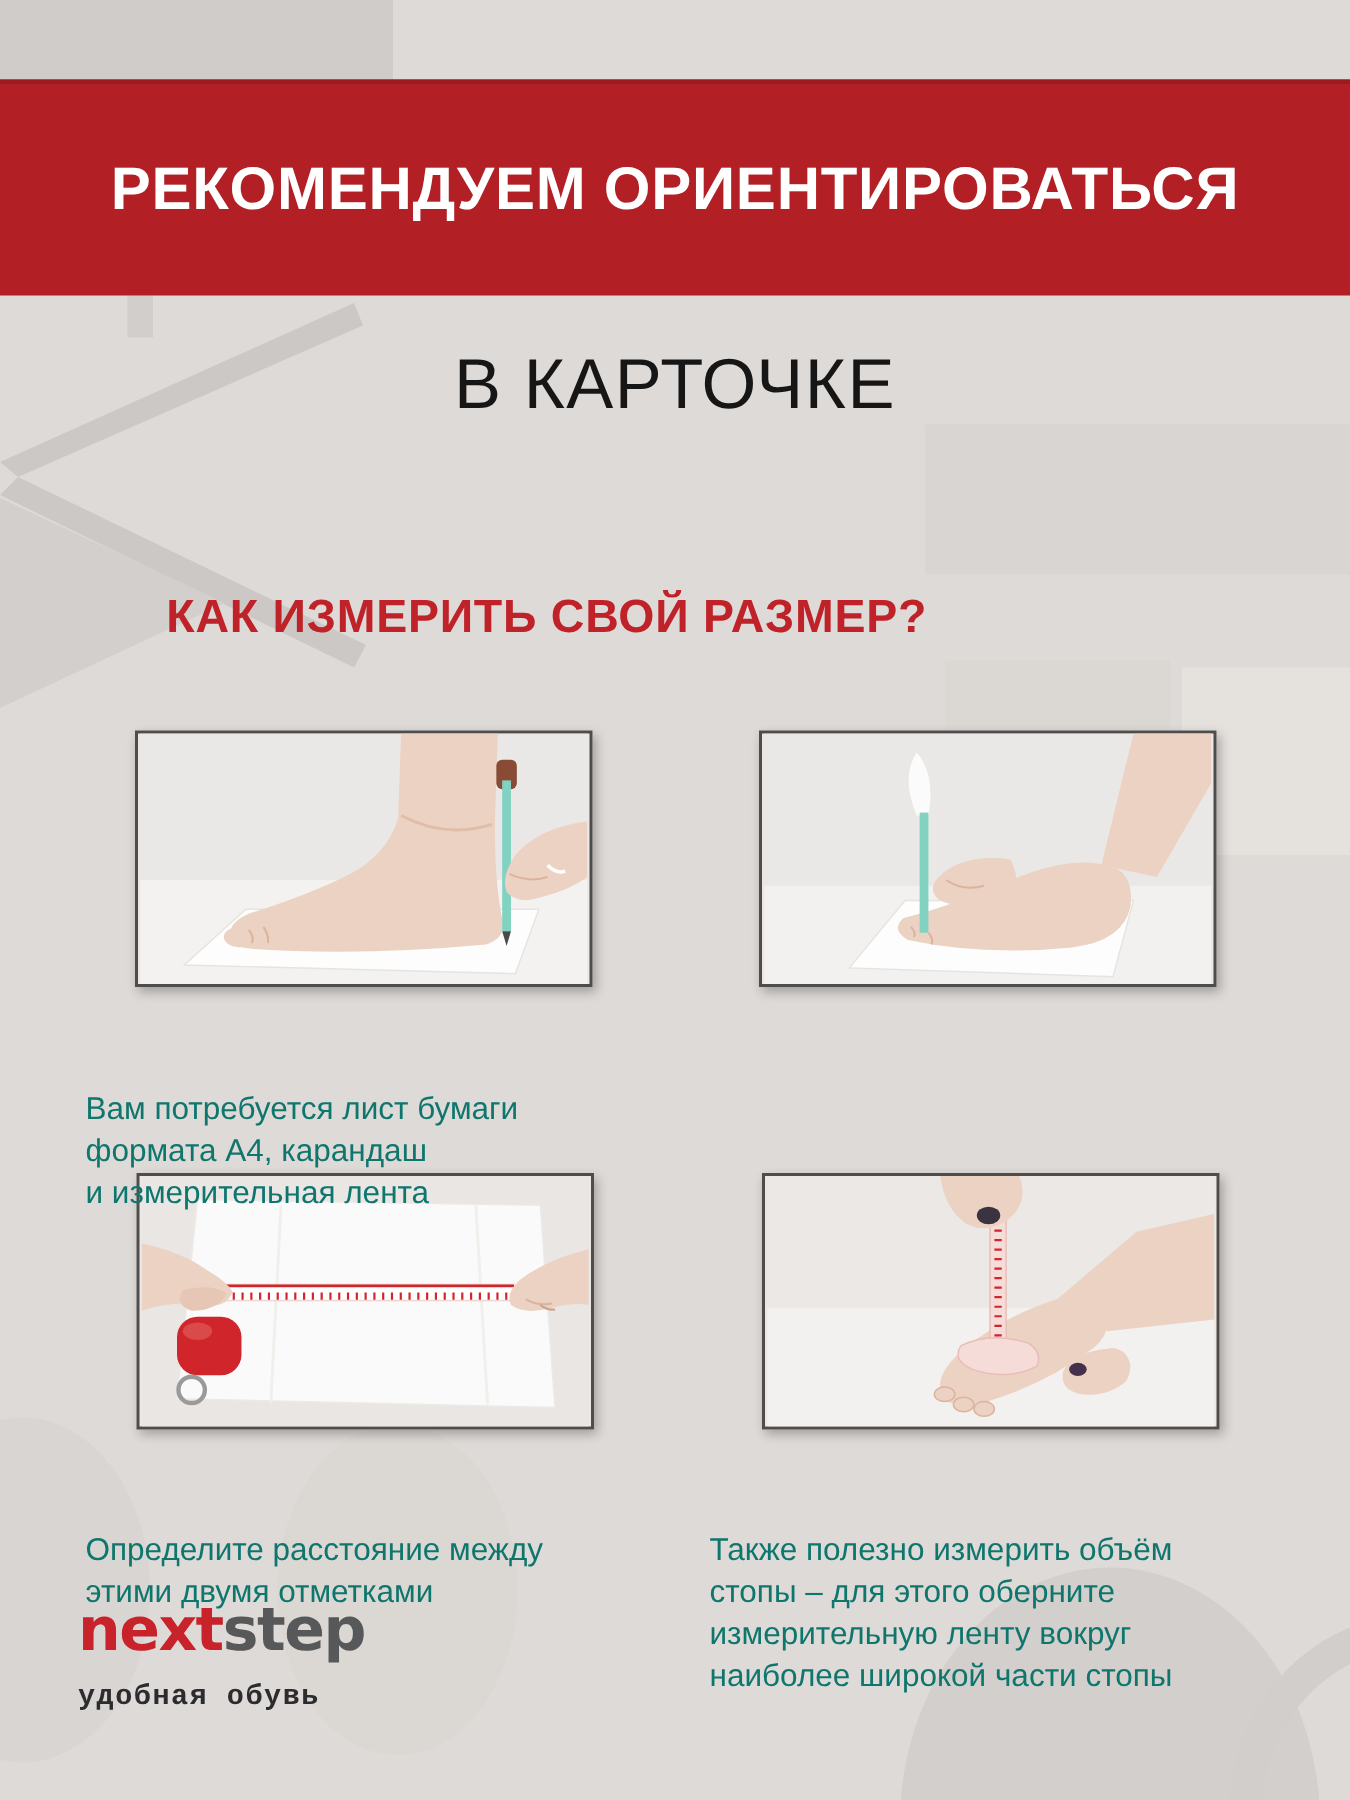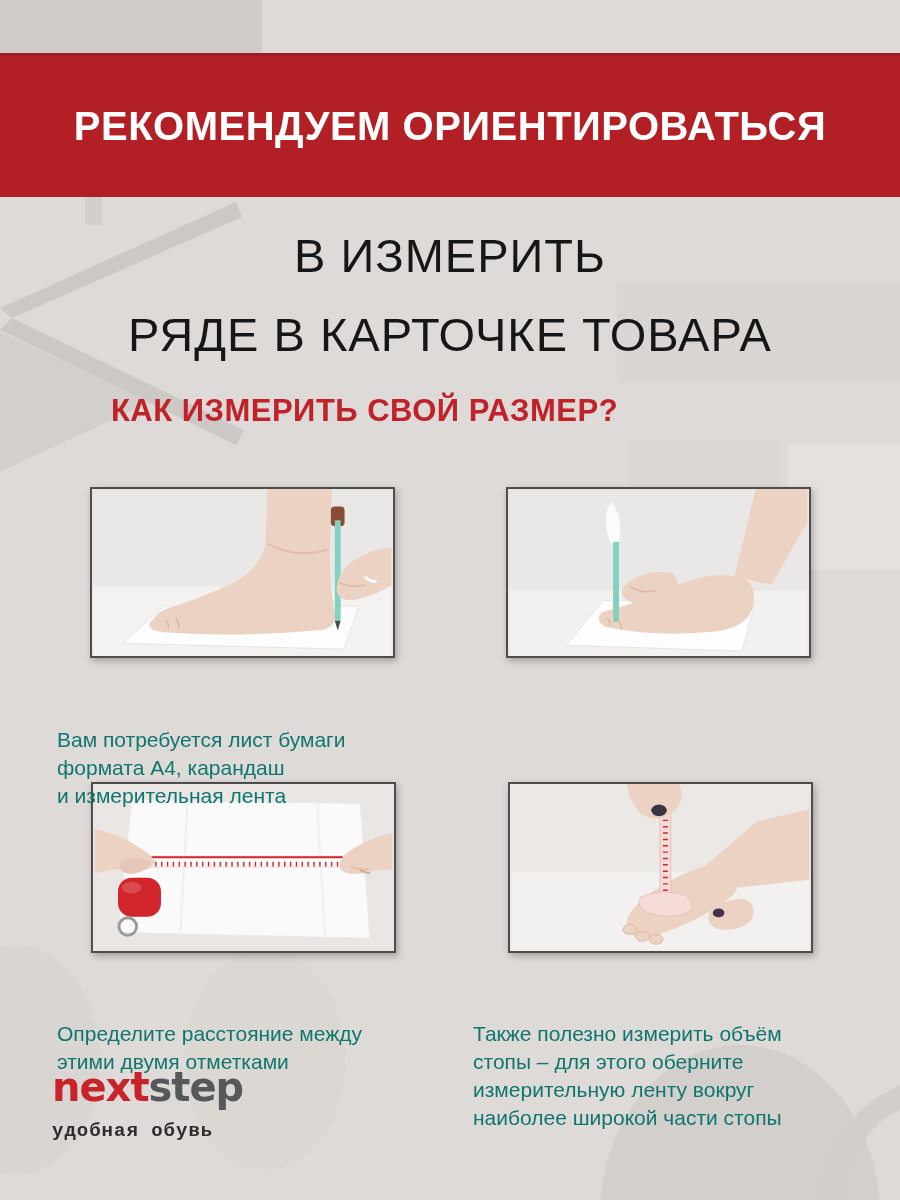--- a/index.html
+++ b/index.html
@@ -74,22 +74,21 @@
   <div class="decor decor-blob1"></div>
   <div class="decor decor-ring"></div>
   <div class="decor decor-blob2"></div>
   <div class="decor decor-blob3"></div>
 
   <header class="banner">
     <div class="banner-line">РЕКОМЕНДУЕМ ОРИЕНТИРОВАТЬСЯ</div>
   </header>
 
   <div class="heading">
-    <div class="heading-line">В ИЗМЕРИТЬ</div>
-    <div class="heading-line">РЯДЕ В КАРТОЧКЕ ТОВАРА</div>
+    <div class="heading-line">В КАРТОЧКЕ</div>
   </div>
 
   <div class="subheading">КАК ИЗМЕРИТЬ СВОЙ РАЗМЕР?</div>
 
   <div class="photo photo-1">
     <svg viewBox="0 0 305 171">
       <rect x="0" y="0" width="305" height="100" fill="#eae8e6"></rect>
       <rect x="0" y="100" width="305" height="71" fill="#f4f2f0"></rect>
       <polygon points="30,158 72,120 272,120 256,164" fill="#fdfdfd" stroke="#e6e3e0" stroke-width="1"></polygon>
       <path d="M62,141 Q58,130 74,123 Q115,110 143,96 Q168,83 176,58 L178,0 L244,0 L242,62 Q242,104 247,126 Q250,140 236,144 Q150,152 76,147 Q64,146 62,141 Z" fill="#ecd2c2"></path>

